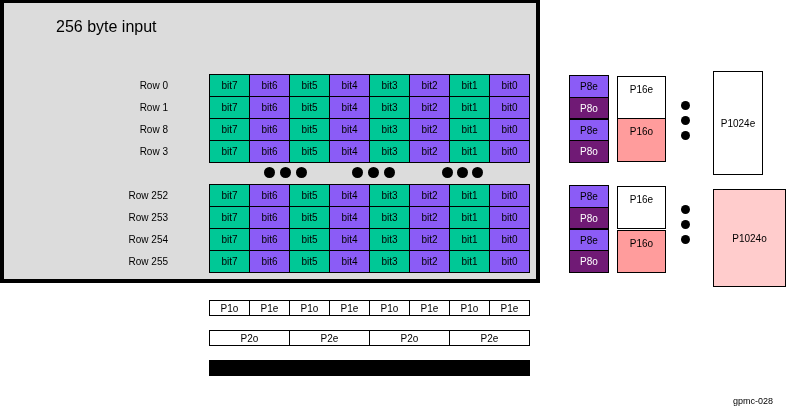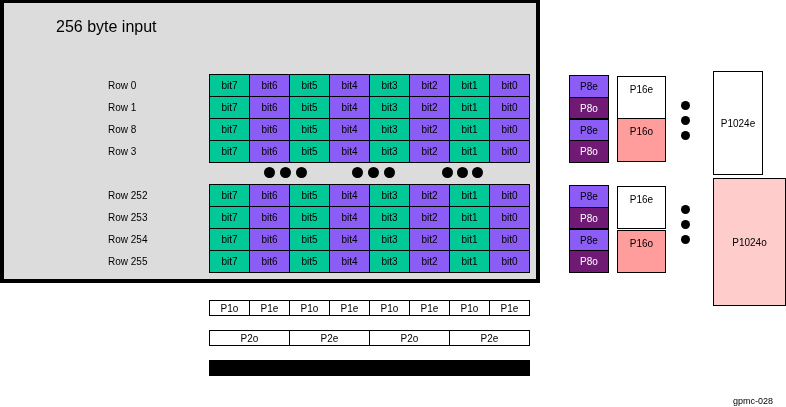--- a/index.html
+++ b/index.html
@@ -2,21 +2,21 @@
 <html><head>
 <meta charset="utf-8">
 <style>
   html, body { margin:0; padding:0; }
   body { width:786px; height:407px; position:relative; background:#ffffff; overflow:hidden;
          font-family:"Liberation Sans", sans-serif; color:#000; }
   .abs { position:absolute; box-sizing:border-box; }
   .panel { left:0; top:0; width:540px; height:283px; background:#dcdcdc;
            border:4px solid #000; border-top-width:3px; }
   .title { left:56px; top:18px; font-size:16px; }
-  .rowlabel { font-size:10px; width:60px; }
+  .rowlabel { font-size:10px; width:60px; text-align:right; }
   .tbl { left:209px; width:321px; border:1px solid #000; background:#000; display:grid;
          grid-template-columns:repeat(8, 1fr); grid-auto-rows:21px; gap:1px; }
   .cell { display:flex; align-items:center; justify-content:center; font-size:10px; }
   .g { background:#00c896; }
   .l { background:#8b5cf6; }
   .dot { width:11px; height:11px; border-radius:50%; background:#000; }
   .pbox { border:1px solid #000; display:flex; align-items:center; justify-content:center; font-size:10px; }
   .p8e { background:#8b5cf6; color:#000; }
   .p8o { background:#701a75; color:#fff; }
   .pink { background:#ff9c9c; }
@@ -139,21 +139,21 @@
 <div class="abs pbox pink" style="left:617px;top:230px;width:49px;height:43px;align-items:flex-start;padding-top:7px">P16o</div>
 
 <div class="abs dot" style="left:681px;top:101px;width:9px;height:9px"></div>
 <div class="abs dot" style="left:681px;top:116px;width:9px;height:9px"></div>
 <div class="abs dot" style="left:681px;top:131px;width:9px;height:9px"></div>
 <div class="abs dot" style="left:681px;top:205px;width:9px;height:9px"></div>
 <div class="abs dot" style="left:681px;top:220px;width:9px;height:9px"></div>
 <div class="abs dot" style="left:681px;top:235px;width:9px;height:9px"></div>
 
 <div class="abs pbox" style="left:713px;top:71px;width:50px;height:104px;background:#fff">P1024e</div>
-<div class="abs pbox lpink" style="left:713px;top:178px;width:73px;height:128px">P1024o</div>
+<div class="abs pbox lpink" style="left:713px;top:189px;width:73px;height:98px">P1024o</div>
 
 <div class="abs prow" style="top:300px">
   <div class="red">P1o</div>
   <div>P1e</div>
   <div class="red">P1o</div>
   <div>P1e</div>
   <div class="red">P1o</div>
   <div>P1e</div>
   <div class="red">P1o</div>
   <div>P1e</div>

